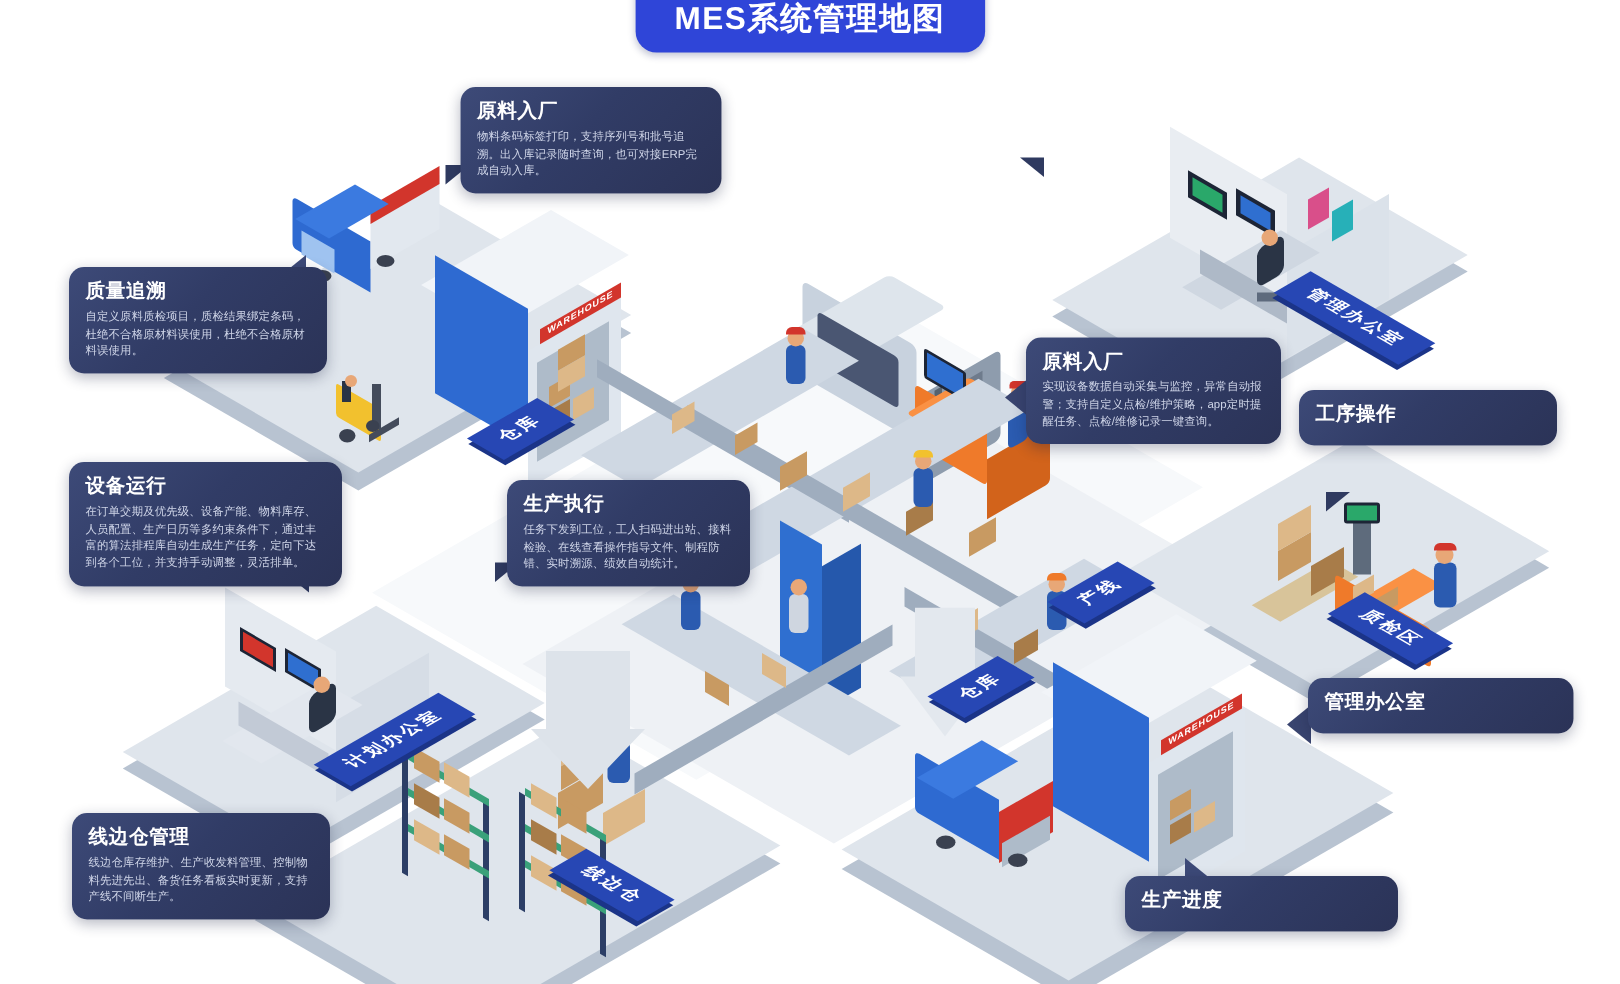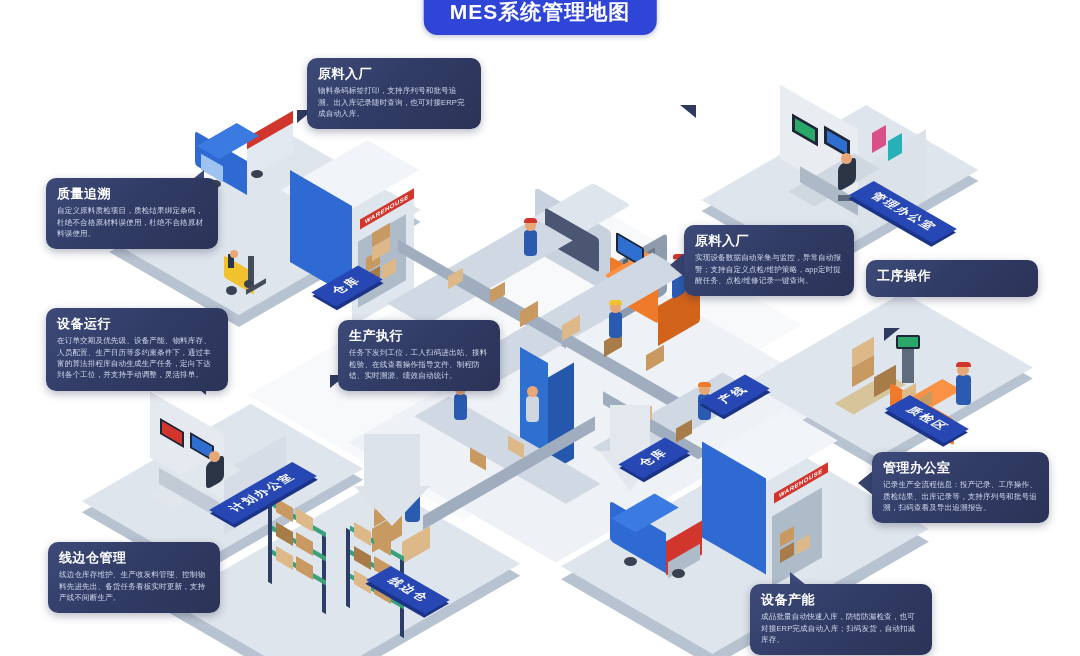--- a/index.html
+++ b/index.html
@@ -417,29 +417,27 @@
   <div class="tail br" style="left:190px;top:382px;"></div>
 
   <div class="bubble" style="left:338px;top:320px;width:140px;">
     <div class="b-title">生产执行</div>
     <div class="b-body">任务下发到工位，工人扫码进出站、接料检验、在线查看操作指导文件、制程防错、实时溯源、绩效自动统计。</div>
   </div>
   <div class="tail bl" style="left:330px;top:375px;"></div>
 
   <div class="bubble" style="left:872px;top:452px;width:155px;">
     <div class="b-title">管理办公室</div>
-    <div class="b-body">记录生产全流程信息：投产记录、工序操作、质检结果、出库记录等，支持序列号和批号追溯，扫码查看及导出追溯报告。</div>
   </div>
   <div class="tail l" style="left:858px;top:470px;"></div>
 
   <div class="bubble" style="left:48px;top:542px;width:150px;">
     <div class="b-title">线边仓管理</div>
     <div class="b-body">线边仓库存维护、生产收发料管理、控制物料先进先出、备货任务看板实时更新，支持产线不间断生产。</div>
   </div>
   <div class="tail r" style="left:197px;top:576px;"></div>
 
   <div class="bubble" style="left:750px;top:584px;width:160px;">
-    <div class="b-title">设备产能</div>
-    <div class="b-body">成品批量自动快速入库，防错防漏检查，也可对接ERP完成自动入库；扫码发货，自动扣减库存。</div>
+    <div class="b-title">生产进度</div>
   </div>
   <div class="tail tl" style="left:790px;top:572px;"></div>
 
 </div>
 
 </body></html>

